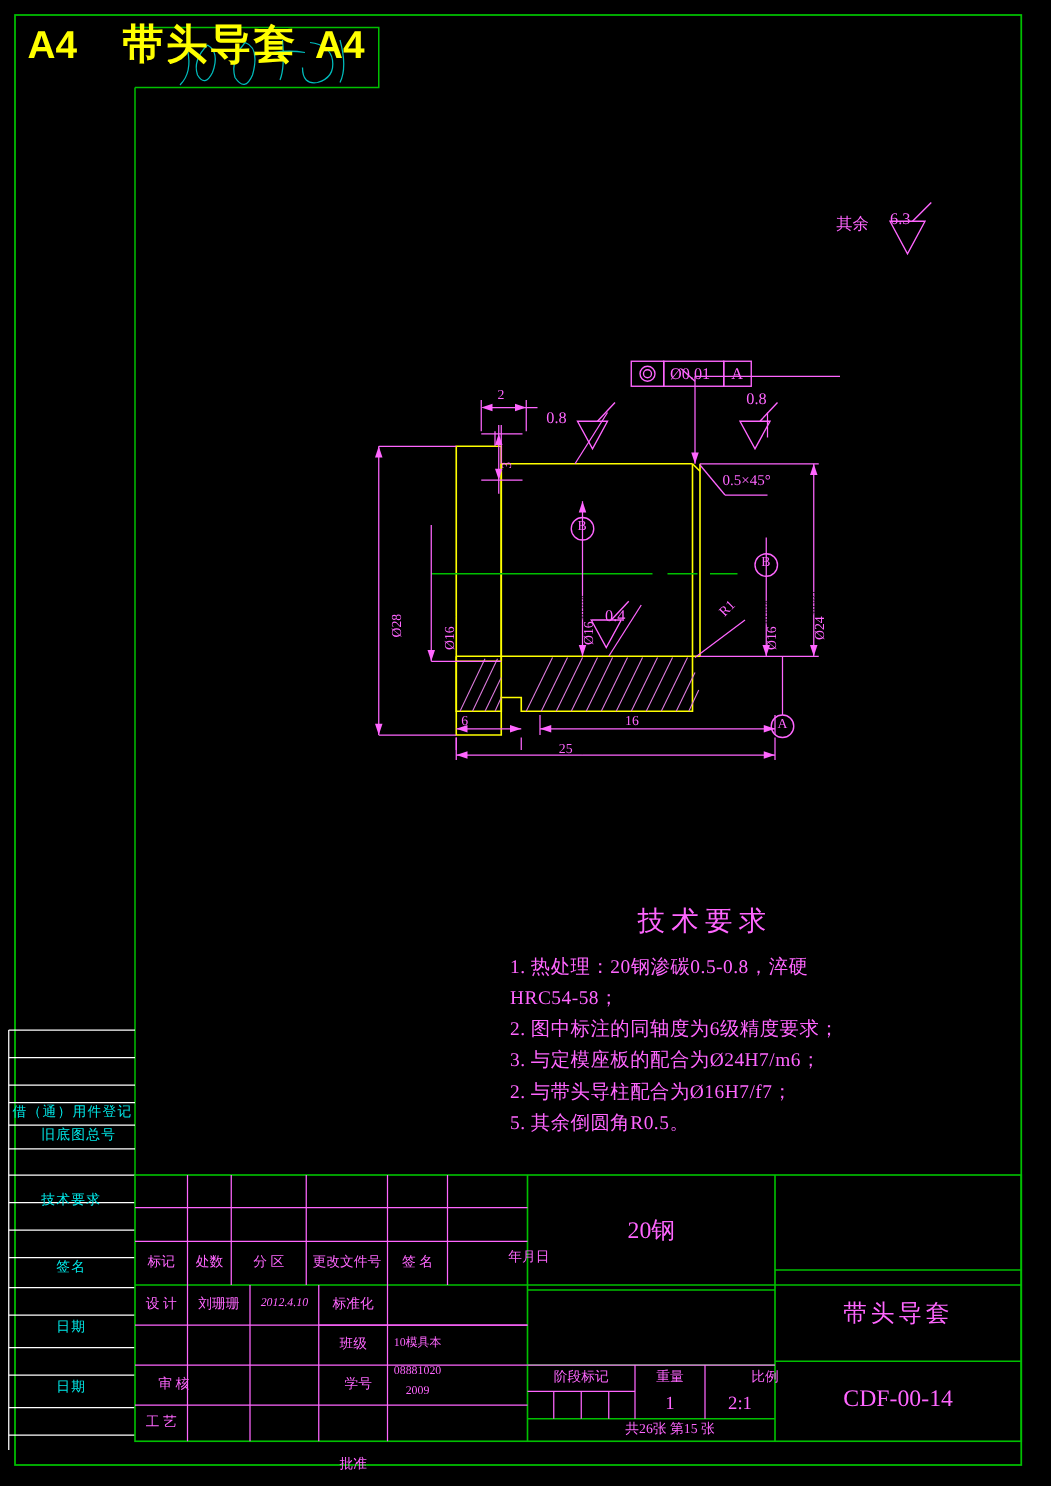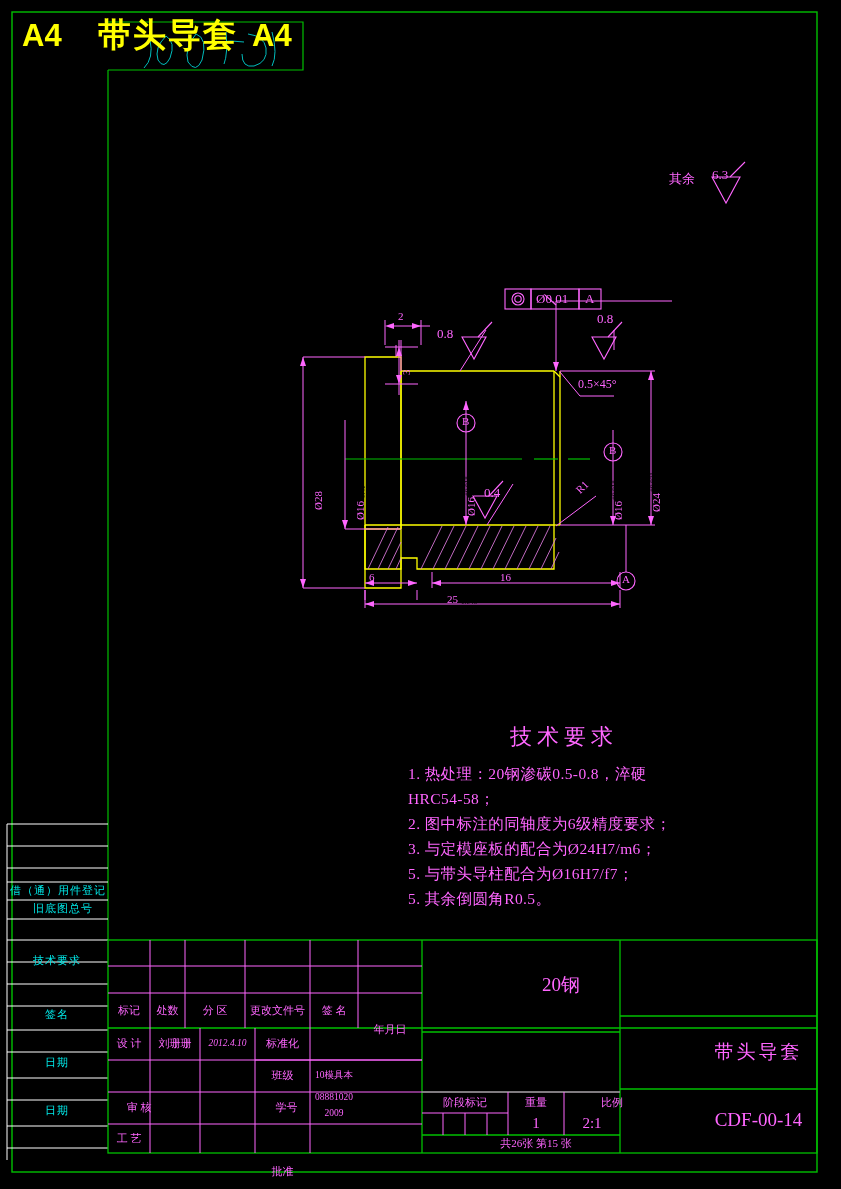--- a/index.html
+++ b/index.html
@@ -64,21 +64,21 @@
     display: flex;
     align-items: center;
     justify-content: center;
     color: #ff66ff;
     font-size: 11px;
     text-align: center;
     line-height: 1.05;
     font-family: "Liberation Serif", serif;
   }
   .tb-cell.small { font-size: 9.5px; }
-  .tb-cell.big { font-size: 19px; padding-left: 40px; }
+  .tb-cell.big { font-size: 19px; }
   .tb-cell.mid { font-size: 15px; }
   .tb-cell.sp { letter-spacing: 3px; }
   .dim {
     font-size: 11px;
     color: #ff66ff;
   }
   .frac {
     display: inline-flex;
     flex-direction: column;
     justify-content: center;
@@ -365,21 +365,21 @@
         <span>-0.026</span>
         <span>-0.048</span>
       </span>
   </div>
 
   <div class="txt tech-title" style="left:510px; top:726px;">技术要求</div>
   <div class="txt tech-line" style="left:408px; top:766px;">1. 热处理：20钢渗碳0.5-0.8，淬硬</div>
   <div class="txt tech-line" style="left:408px; top:791px;">HRC54-58；</div>
   <div class="txt tech-line" style="left:408px; top:816px;">2. 图中标注的同轴度为6级精度要求；</div>
   <div class="txt tech-line" style="left:408px; top:841px;">3. 与定模座板的配合为Ø24H7/m6；</div>
-  <div class="txt tech-line" style="left:408px; top:866px;">5. 与带头导柱配合为Ø16H7/f7；</div>
+  <div class="txt tech-line" style="left:408px; top:866px;">2. 与带头导柱配合为Ø16H7/f7；</div>
   <div class="txt tech-line" style="left:408px; top:891px;">5. 其余倒圆角R0.5。</div>
 
   <svg class="layer" viewBox="0 0 841 1189">
     <g stroke="#ffffff" fill="none" stroke-width="1">
       <path d="M7 824 L108 824"></path>
       <path d="M7 846 L108 846"></path>
       <path d="M7 868 L108 868"></path>
       <path d="M7 882 L108 882"></path>
       <path d="M7 900 L108 900"></path>
       <path d="M7 919 L108 919"></path>
@@ -444,21 +444,21 @@
       <path d="M465 1113 L465 1135"></path>
       <path d="M487 1113 L487 1135"></path>
     </g>
   </svg>
 
   <div class="tb-cell" style="left:108px; top:993px; width:42px; height:35px;">标记</div>
   <div class="tb-cell" style="left:150px; top:993px; width:35px; height:35px;">处数</div>
   <div class="tb-cell" style="left:185px; top:993px; width:60px; height:35px;">分  区</div>
   <div class="tb-cell" style="left:245px; top:993px; width:65px; height:35px;">更改文件号</div>
   <div class="tb-cell" style="left:310px; top:993px; width:48px; height:35px;">签  名</div>
-  <div class="tb-cell" style="left:358px; top:1016px; width:64px; height:28px;">年月日</div>
+  <div class="tb-cell" style="left:358px; top:993px; width:64px; height:28px;padding-left:33px;">年月日</div>
 
   <div class="tb-cell" style="left:108px; top:1028px; width:42px; height:32px;">设  计</div>
   <div class="tb-cell" style="left:108px; top:1092px; width:62px; height:32px;">审  核</div>
   <div class="tb-cell" style="left:108px; top:1124px; width:42px; height:29px;">工  艺</div>
 
   <div class="tb-cell" style="left:150px; top:1028px; width:50px; height:32px;">刘珊珊</div>
   <div class="tb-cell small" style="left:200px; top:1028px; width:55px; height:32px; font-style:italic;">2012.4.10</div>
 
   <div class="tb-cell" style="left:255px; top:1028px; width:55px; height:32px;">标准化</div>
   <div class="tb-cell" style="left:255px; top:1060px; width:55px; height:32px;">班级</div>

